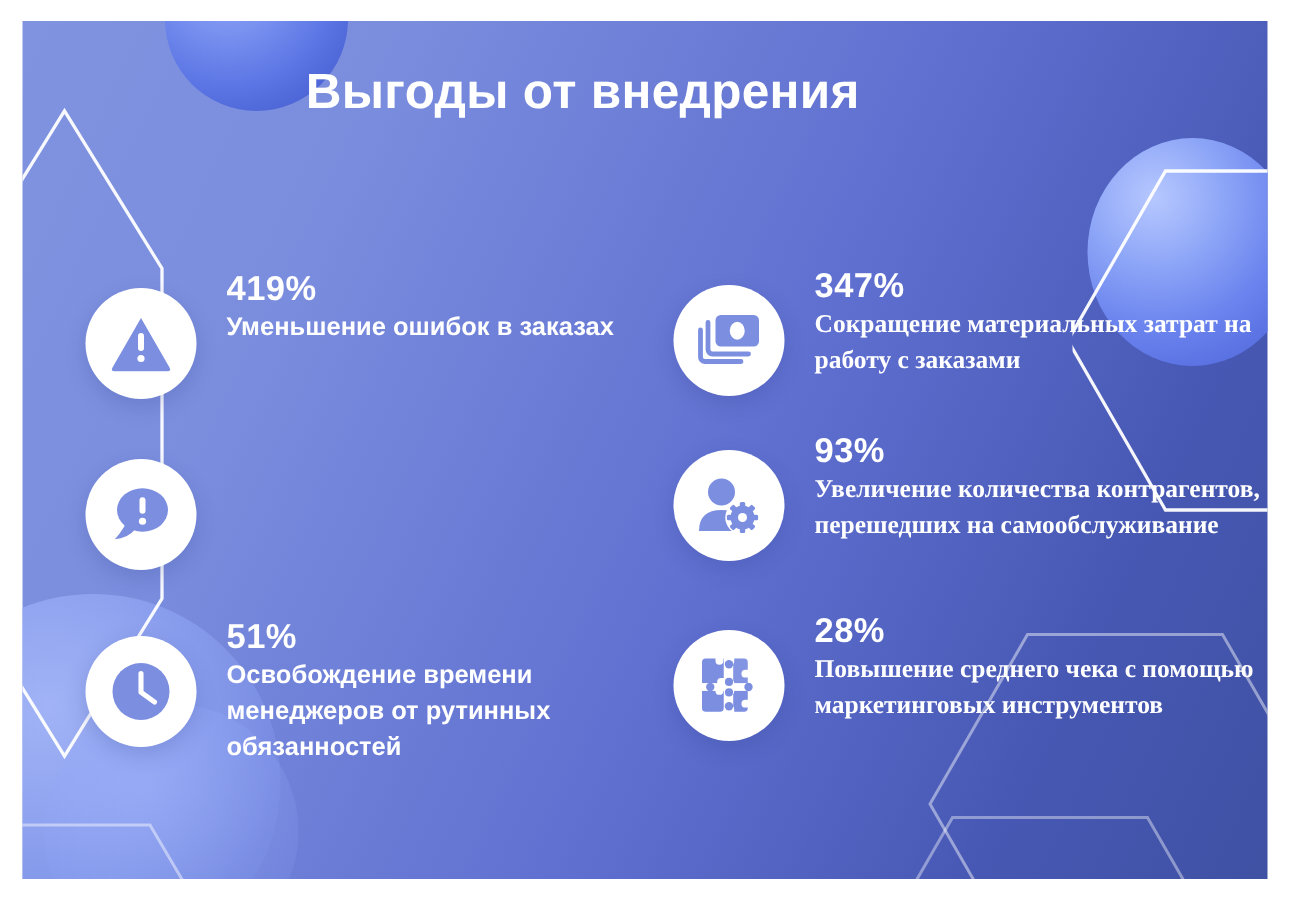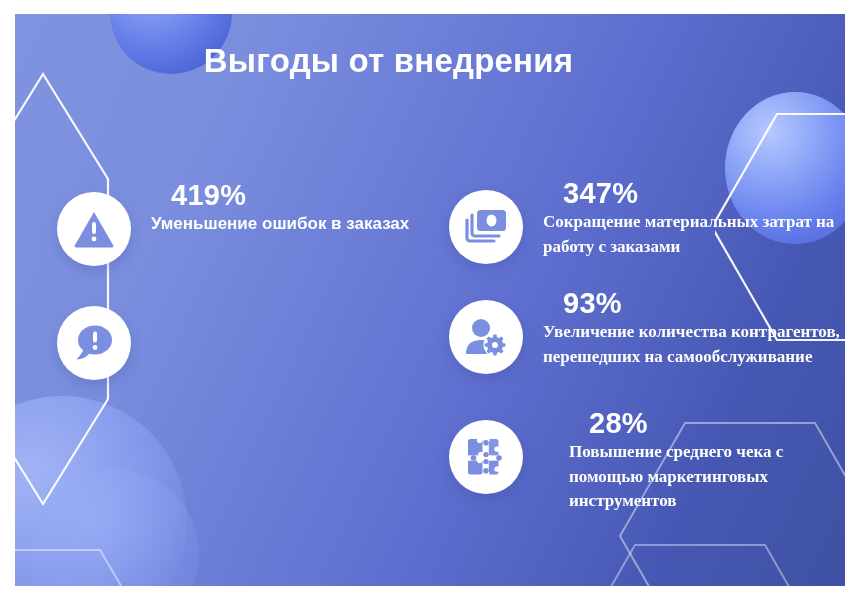--- a/index.html
+++ b/index.html
@@ -73,46 +73,45 @@
     align-items: flex-start;
   }
   .stat.col-left  { left: 42px;  width: 360px; }
   .stat.col-right { left: 434px; width: 395px; }
 
   .row1 { top: 164px; }
   .row2 { top: 278px; }
   .row3 { top: 396px; }
   .row1.col-right { top: 162px; }
   .row2.col-right { top: 272px; }
-  .row3.col-right { top: 392px; gap: 26px; }
+  .row3.col-right { top: 392px; }
 
   .badge {
     flex: 0 0 auto;
     width: 74px; height: 74px;
     border-radius: 50%;
     background: #ffffff;
     box-shadow: 0 5px 14px rgba(40,55,130,0.20);
     display: flex;
     align-items: center;
     justify-content: center;
     margin-top: 14px;
   }
   .badge svg { display: block; }
 
   .stat-text {
     margin-left: 20px;
     padding-top: 2px;
   }
   .pct {
     color: #ffffff;
-    font-size: 29px;
+    font-size: 23px;
     font-weight: bold;
     line-height: 1.05;
     letter-spacing: 0.3px;
-    margin-left: 20px;
   }
   .desc {
     color: #ffffff;
     font-size: 17px;
     font-weight: bold;
     line-height: 1.42;
     margin-top: 2px;
     max-width: 300px;
   }
   .col-right .desc { max-width: 310px; font-family: Liberation Serif, serif; }
@@ -216,20 +215,34 @@
           <circle cx="31" cy="29" r="3" fill="#ffffff"></circle>
         </svg>
       </span>
     </div>
     <div class="stat-text">
       <div class="pct">93%</div>
       <div class="desc">Увеличение количества контрагентов, перешедших на самообслуживание</div>
     </div>
   </div>
 
+  <div class="stat col-left row3">
+    <div class="badge">
+      <span>
+        <svg width="44" height="44" viewBox="0 0 44 44">
+          <circle cx="22" cy="22" r="19" fill="#7b8ee0"></circle>
+          <path d="M22 10 V22.5 L31 29" fill="none" stroke="#ffffff" stroke-width="3.4" stroke-linecap="round" stroke-linejoin="round"></path>
+        </svg>
+      </span>
+    </div>
+    <div class="stat-text">
+      <div class="pct">51%</div>
+      <div class="desc">Освобождение времени менеджеров от рутинных обязанностей</div>
+    </div>
+  </div>
 
   <div class="stat col-right row3">
     <div class="badge">
       <span>
         <svg width="42" height="42" viewBox="0 0 42 42">
           <g fill="#7b8ee0">
             <path d="M3 5.5 a2.5 2.5 0 0 1 2.5-2.5 h6.5 v1.5 a2.6 2.6 0 0 0 5.2 0 V3 h0.3 v13 h-1.8 a2.6 2.6 0 0 0 0 5.2 h1.8 v0 H5.5 A2.5 2.5 0 0 1 3 18.7 Z"></path>
             <path d="M24.5 3 h6.5 A2.5 2.5 0 0 1 33.5 5.5 v5 h-1.6 a2.6 2.6 0 0 0 0 5.2 h1.6 v3.2 a2.5 2.5 0 0 1 -2.5 2.4 h-6.5 v-1.6 a2.6 2.6 0 0 0 -5.2 0 v1.6 h-0.3 V21 h1.6 a2.6 2.6 0 0 0 0 -5.2 h-1.6 V3 h0.3 v1.6 a2.6 2.6 0 0 0 5.2 0 Z" opacity="0.95"></path>
             <path d="M3 25.4 a2.5 2.5 0 0 1 2.5 -2.4 h6.5 v1.6 a2.6 2.6 0 0 0 5.2 0 V23 h0.3 v13 a2.5 2.5 0 0 1 -2.5 2.5 H5.5 A2.5 2.5 0 0 1 3 36 Z"></path>
             <path d="M24.5 23 h6.5 a2.5 2.5 0 0 1 2.5 2.4 v5.1 h-1.6 a2.6 2.6 0 0 0 0 5.2 h1.6 v0.3 a2.5 2.5 0 0 1 -2.5 2.5 h-6.5 v-1.6 a2.6 2.6 0 0 0 -5.2 0 v1.6 h-0.3 V23 h0.3 v1.6 a2.6 2.6 0 0 0 5.2 0 Z"></path>

